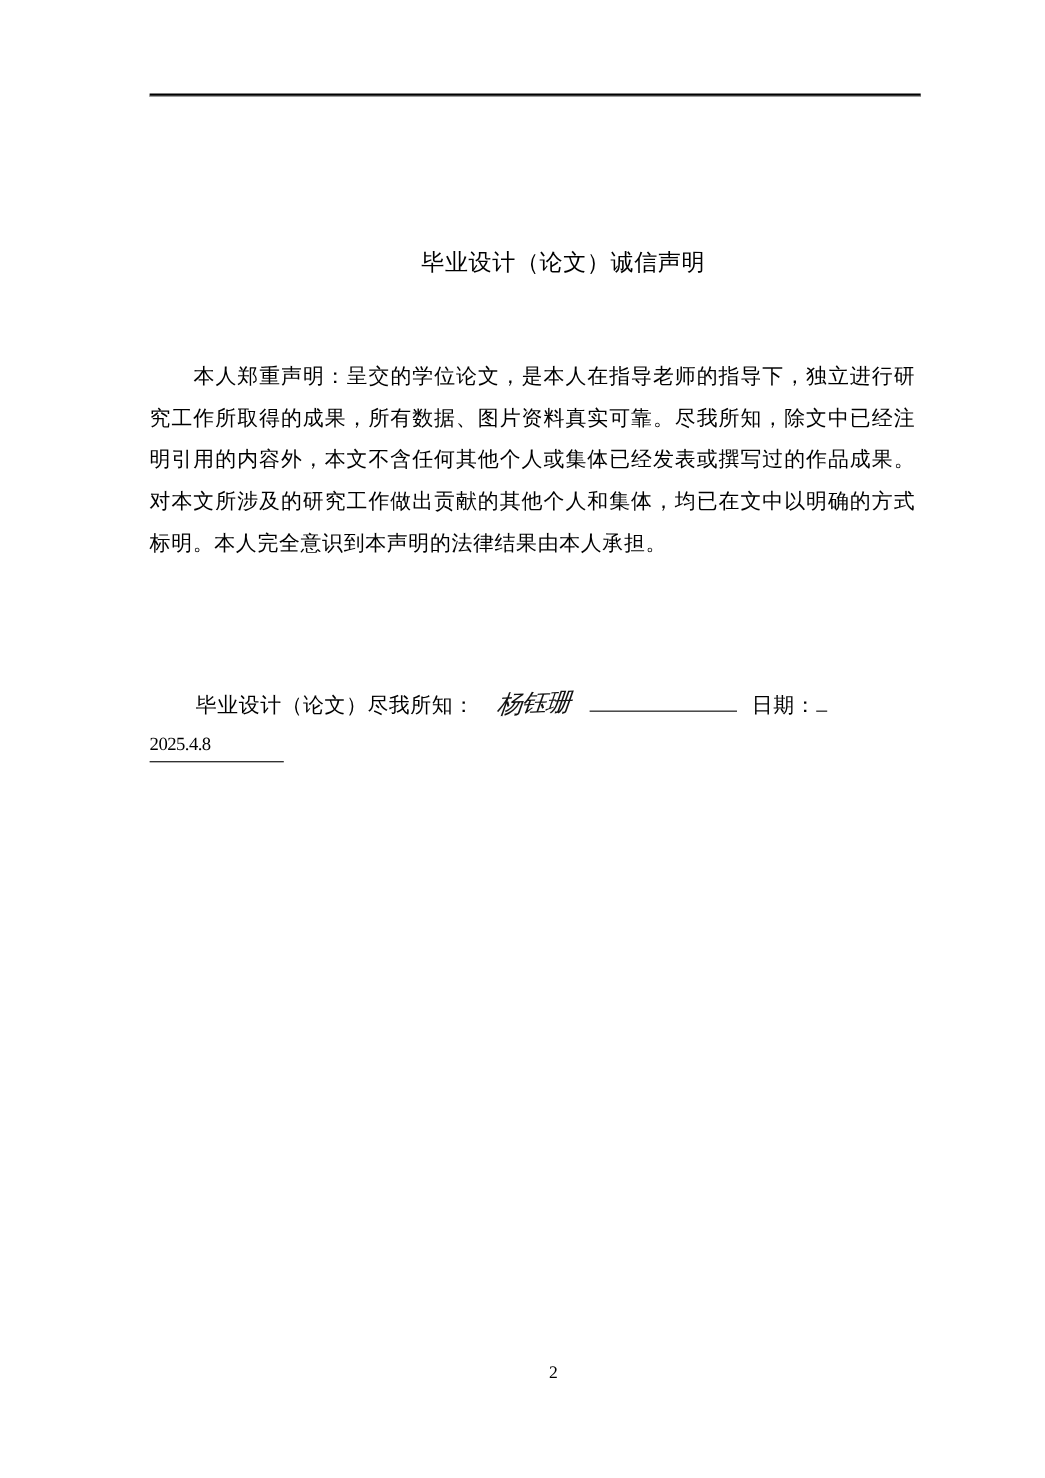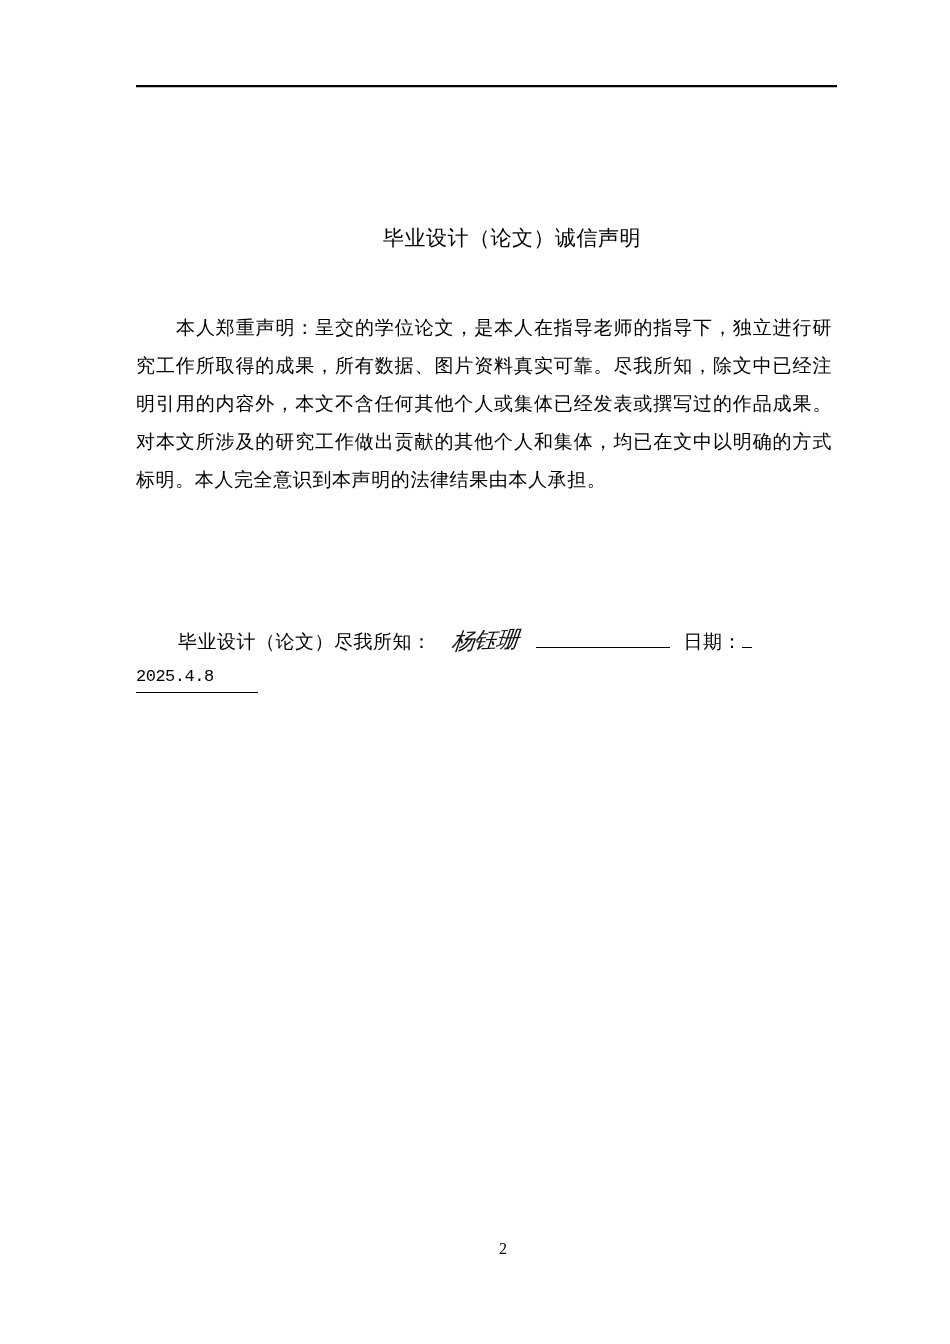--- a/index.html
+++ b/index.html
@@ -30,21 +30,21 @@
       top: 224px;
       width: 1024px;
       text-align: center;
       font-family: "DejaVu Sans", "Liberation Sans", sans-serif;
       font-size: 21px;
       letter-spacing: 0.5px;
     }
     .body-text {
       position: absolute;
       left: 136px;
-      top: 308px;
+      top: 323px;
       width: 696px;
       font-size: 19px;
       line-height: 38px;
       text-align: justify;
       text-indent: 40px;
       letter-spacing: 0.6px;
     }
     .sig-line {
       position: absolute;
       left: 136px;
@@ -78,21 +78,21 @@
       display: inline-block;
       width: 10px;
       border-bottom: 1.5px solid #000;
       height: 22px;
       vertical-align: baseline;
     }
     .date-value {
       position: absolute;
       left: 136px;
       top: 662px;
-      font-family: Liberation Mono, monospace;
+      font-family: Liberation Serif, serif;
       font-size: 17px;
       line-height: 30px;
       border-bottom: 1.5px solid #000;
       width: 122px;
       letter-spacing: -0.5px;
     }
     .page-number {
       position: absolute;
       left: 0;
       top: 1240px;

